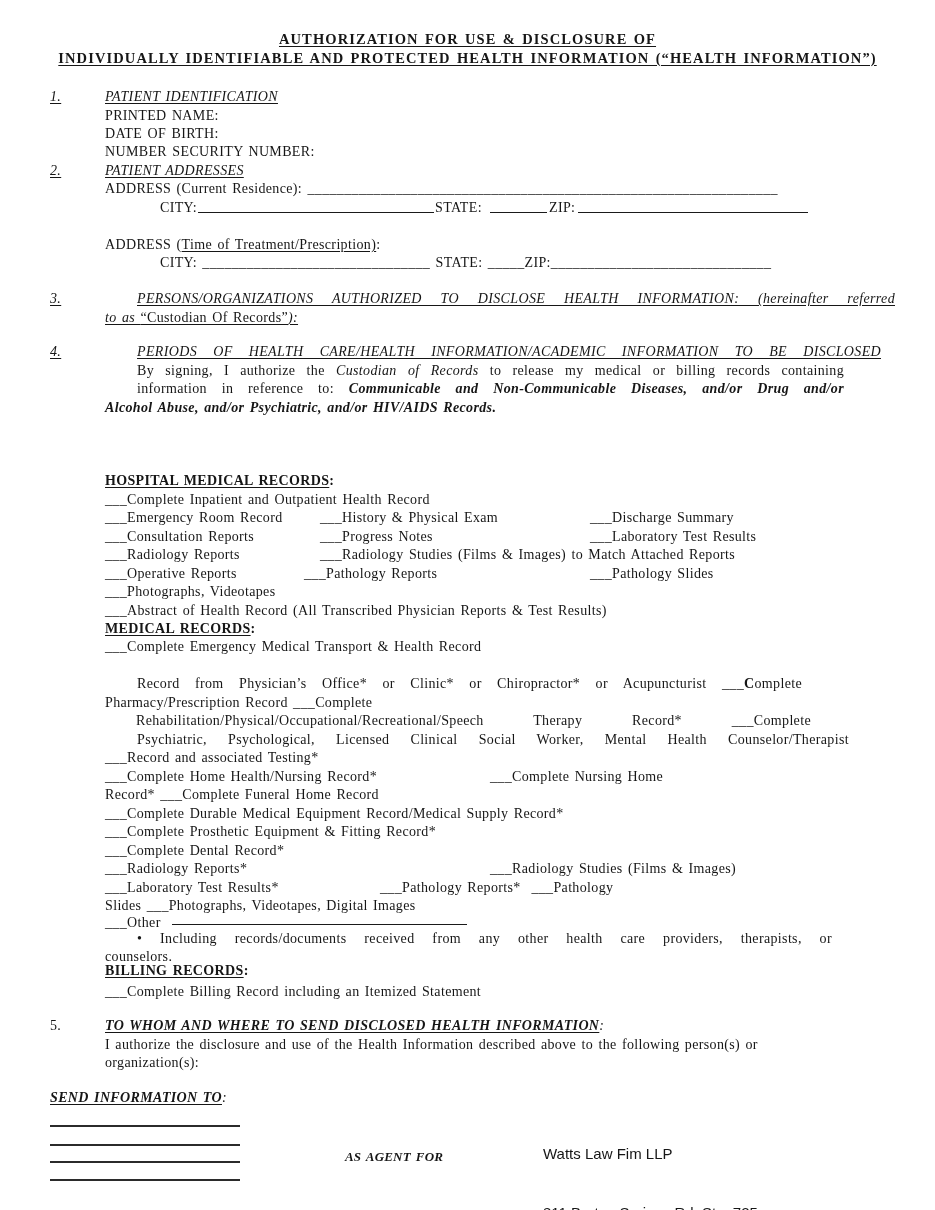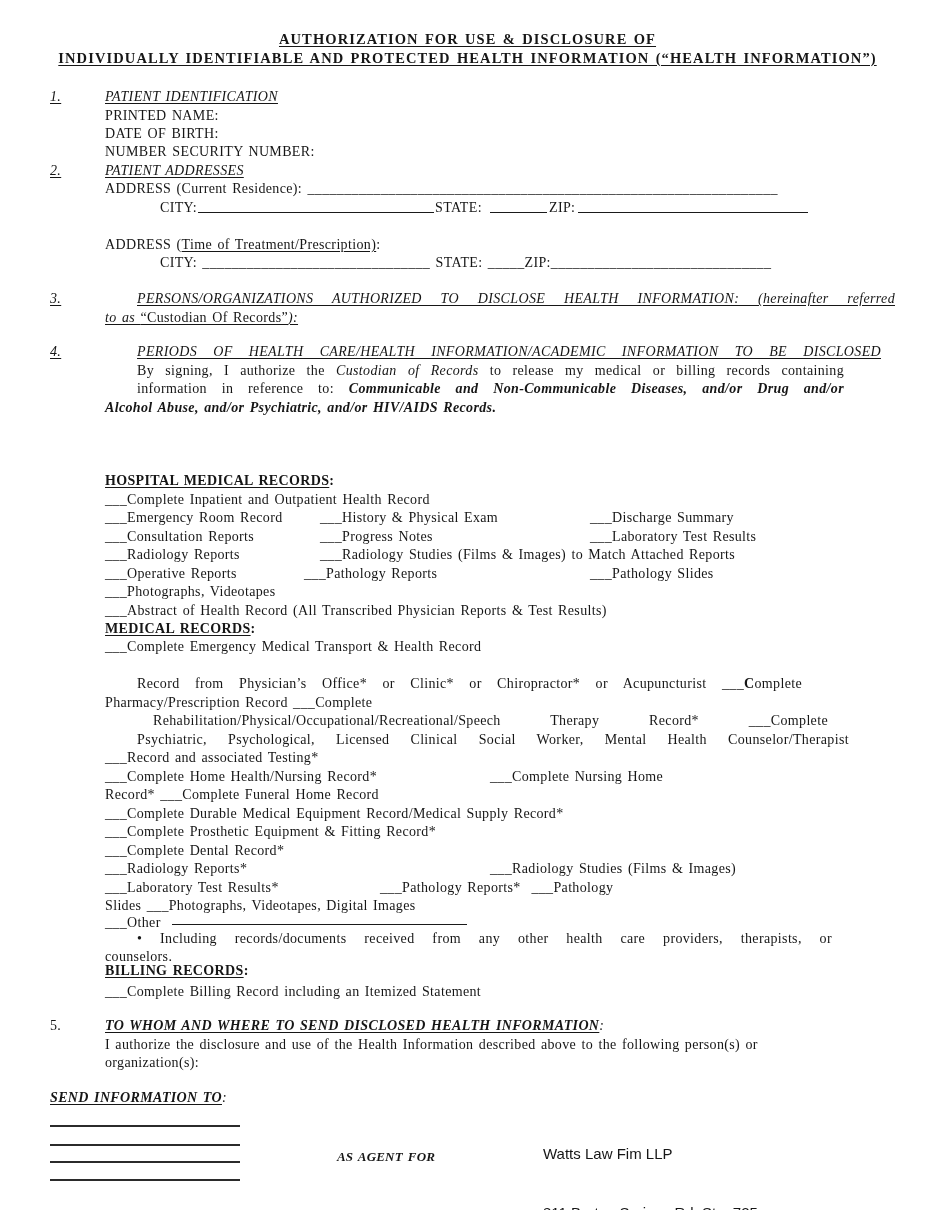--- a/index.html
+++ b/index.html
@@ -13,21 +13,21 @@
   .b{font-weight:bold;}
   .i{font-style:italic;}
   .u{text-decoration:underline;text-underline-offset:2px;}
   .c{left:0;width:935px;text-align:center;}
   .title{font-size:14.5px;letter-spacing:1.1px;}
   .rule{position:absolute;height:14px;border-bottom:1.5px solid #1a1a1a;}
   .rule2{border-bottom-width:2px;border-bottom-color:#2b2b2b;}
   .col{position:absolute;top:0;white-space:pre;}
   .sans{font-family:"Liberation Sans",sans-serif;font-size:15px;line-height:19.5px;
         letter-spacing:normal;word-spacing:normal;}
-  .small{font-size:13px;letter-spacing:0.2px;}
+  .small{font-size:13px;letter-spacing:0.2px;margin-left:8px;}
 </style>
 </head>
 <body>
 
 <div class="page">
 
   <div class="ln c title b u" style="top:48.5px">INDIVIDUALLY IDENTIFIABLE AND PROTECTED HEALTH INFORMATION (“HEALTH INFORMATION”)</div>
   <div class="ln c title b u" style="top:30px">AUTHORIZATION FOR USE &amp; DISCLOSURE OF</div>
 
   <div class="ln i u" style="top:88px;left:50px">1.</div>
@@ -67,21 +67,21 @@
   <div class="ln" style="top:527.5px;left:105px"><span>___Consultation Reports</span><span class="col" style="left:215px">___Progress Notes</span><span class="col" style="left:485px">___Laboratory Test Results</span></div>
   <div class="ln" style="top:546px;left:105px"><span>___Radiology Reports</span><span class="col" style="left:215px">___Radiology Studies (Films &amp; Images) to Match Attached Reports</span></div>
   <div class="ln" style="top:564.5px;left:105px"><span>___Operative Reports</span><span class="col" style="left:199px">___Pathology Reports</span><span class="col" style="left:485px">___Pathology Slides</span></div>
   <div class="ln" style="top:583px;left:105px">___Photographs, Videotapes</div>
   <div class="ln" style="top:601.5px;left:105px">___Abstract of Health Record (All Transcribed Physician Reports &amp; Test Results)</div>
 
   <div class="ln" style="top:619.5px;left:105px"><span class="b u">MEDICAL RECORDS</span><span class="b">:</span></div>
   <div class="ln" style="top:638px;left:105px">___Complete Emergency Medical Transport &amp; Health Record</div>
   <div class="ln just" style="top:675px;left:105px;width:665px"><span>Record from Physician’s Office* or Clinic* or Chiropractor* or Acupuncturist ___</span><span class="b">C</span><span>omplete</span></div>
   <div class="ln" style="top:693.5px;left:105px">Pharmacy/Prescription Record ___Complete</div>
-  <div class="ln just" style="top:712px;left:121px;width:675px">Rehabilitation/Physical/Occupational/Recreational/Speech Therapy Record* ___Complete</div>
+  <div class="ln just" style="top:712px;left:104px;width:675px">Rehabilitation/Physical/Occupational/Recreational/Speech Therapy Record* ___Complete</div>
   <div class="ln just" style="top:730.5px;left:105px;width:712px">Psychiatric, Psychological, Licensed Clinical Social Worker, Mental Health Counselor/Therapist</div>
   <div class="ln" style="top:749px;left:105px">___Record and associated Testing*</div>
   <div class="ln" style="top:767.5px;left:105px"><span>___Complete Home Health/Nursing Record*</span><span class="col" style="left:385px">___Complete Nursing Home</span></div>
   <div class="ln" style="top:786px;left:105px">Record* ___Complete Funeral Home Record</div>
   <div class="ln" style="top:804.5px;left:105px">___Complete Durable Medical Equipment Record/Medical Supply Record*</div>
   <div class="ln" style="top:823px;left:105px">___Complete Prosthetic Equipment &amp; Fitting Record*</div>
   <div class="ln" style="top:841.5px;left:105px">___Complete Dental Record*</div>
   <div class="ln" style="top:860px;left:105px"><span>___Radiology Reports*</span><span class="col" style="left:385px">___Radiology Studies (Films &amp; Images)</span></div>
   <div class="ln" style="top:878.5px;left:105px"><span>___Laboratory Test Results*</span><span class="col" style="left:275px">___Pathology Reports*  ___Pathology</span></div>
   <div class="ln" style="top:897px;left:105px">Slides ___Photographs, Videotapes, Digital Images</div>

